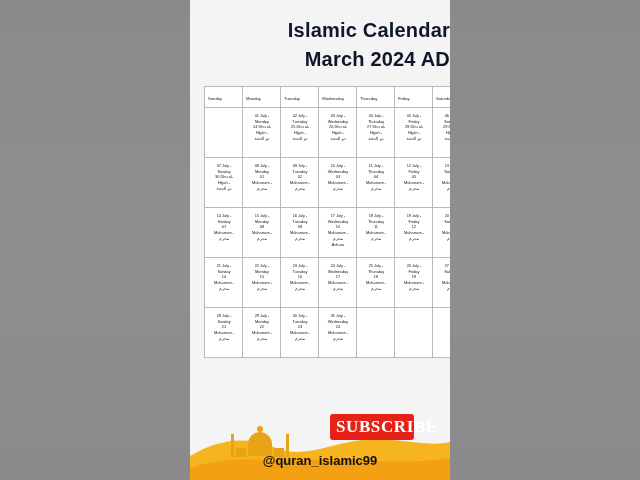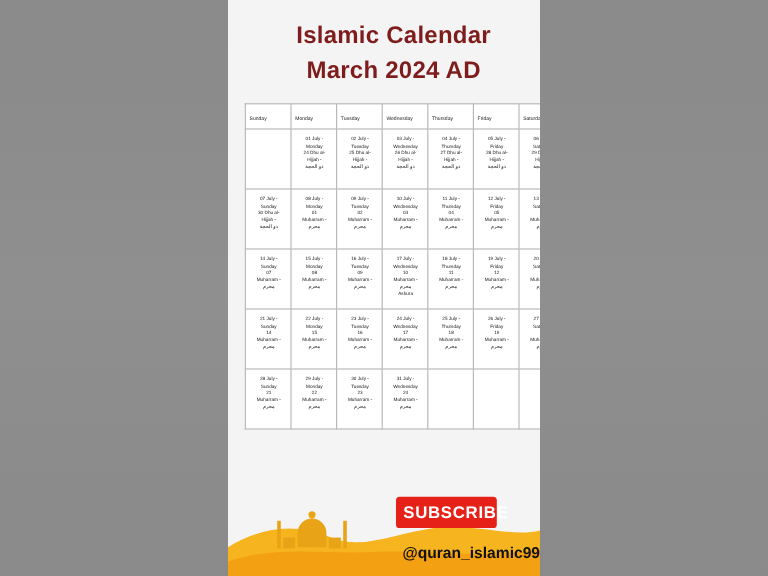--- a/index.html
+++ b/index.html
@@ -25,22 +25,22 @@
     position: absolute;
     left: 190px;
     top: 0;
     width: 260px;
     height: 480px;
     background: #f4f4f5;
     overflow: hidden;
   }
   .title-block {
     padding-top: 16px;
-    text-align: center;
-    color: #7f1d1d;
+    text-align: right;
+    color: #0f172a;
     padding-left: 16px;
   }
   .title-line {
     font-size: 20px;
     font-weight: bold;
     letter-spacing: 0.2px;
     line-height: 1.45;
   }
   
   .cal-wrap {
@@ -95,32 +95,32 @@
   .subscribe {
     position: absolute;
     left: 140px;
     bottom: 40px;
     width: 84px;
     height: 26px;
     background: #e62117;
     color: #fff;
     border: none;
     border-radius: 3px;
-    font-size: 14px;
+    font-size: 17px;
     font-weight: bold;
     letter-spacing: 0.6px;
     cursor: pointer;
-    font-family: Liberation Sans, sans-serif;
+    font-family: Liberation Serif, serif;
   }
   .handle {
     position: absolute;
     left: 0;
     right: 0;
     bottom: 12px;
-    text-align: right;
+    text-align: center;
     color: #111;
     font-size: 13px;
     font-weight: bold;
   }
 </style>
 </head>
 <body>
 
 <div class="screen">
 

